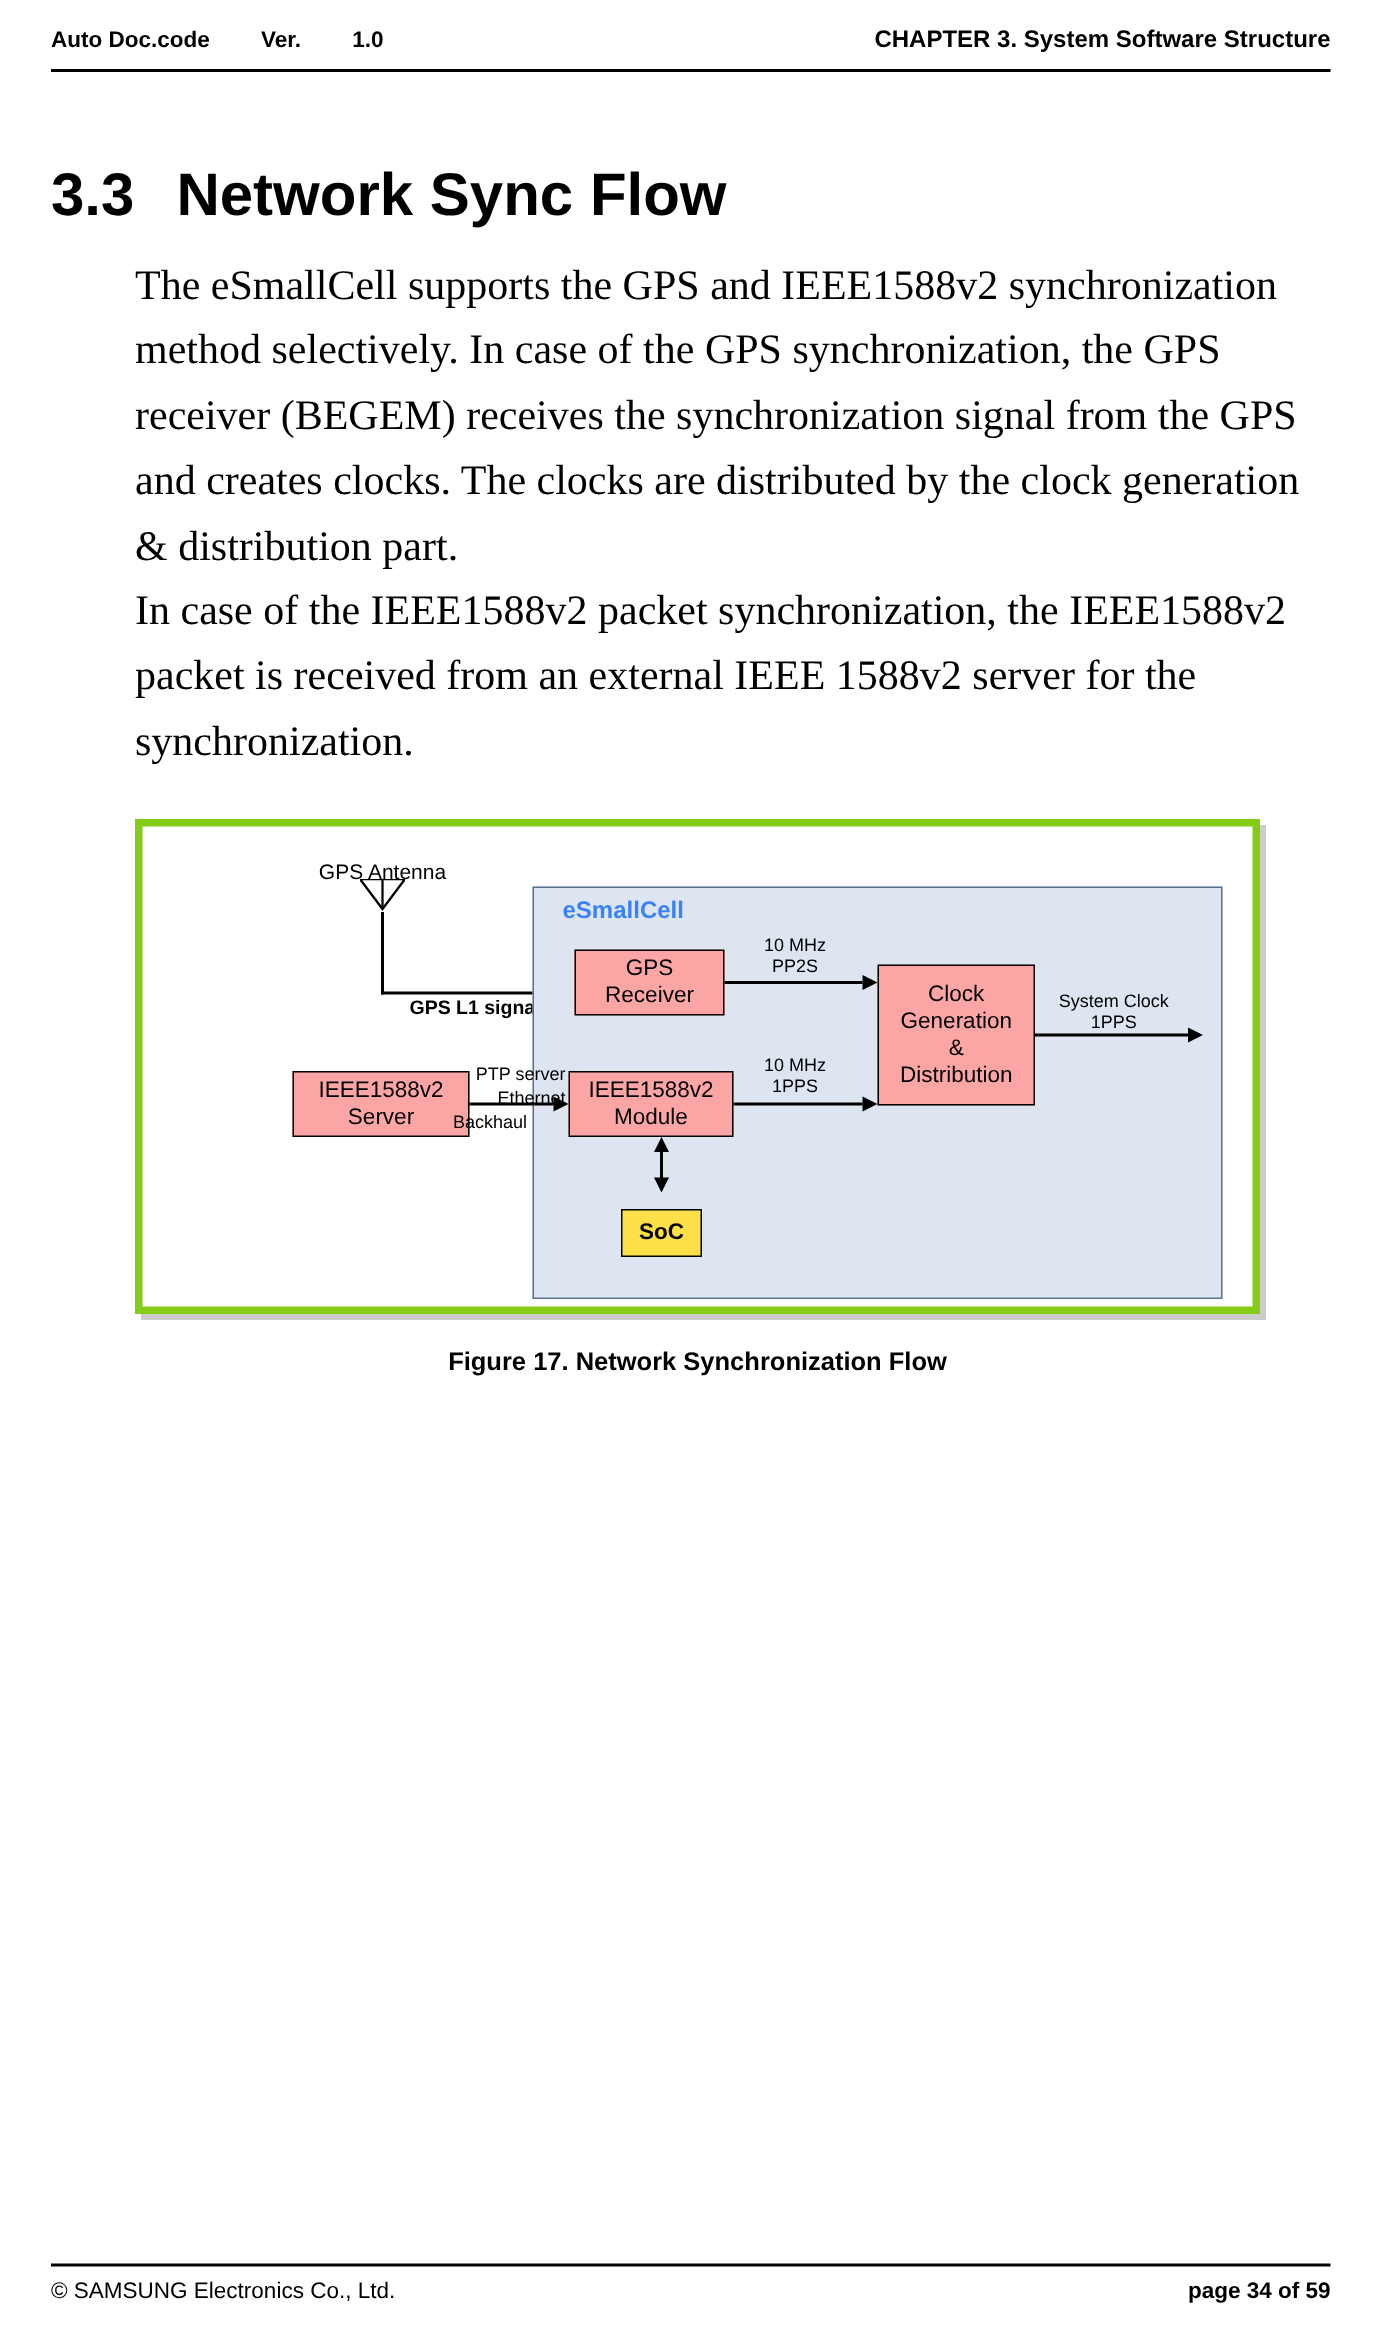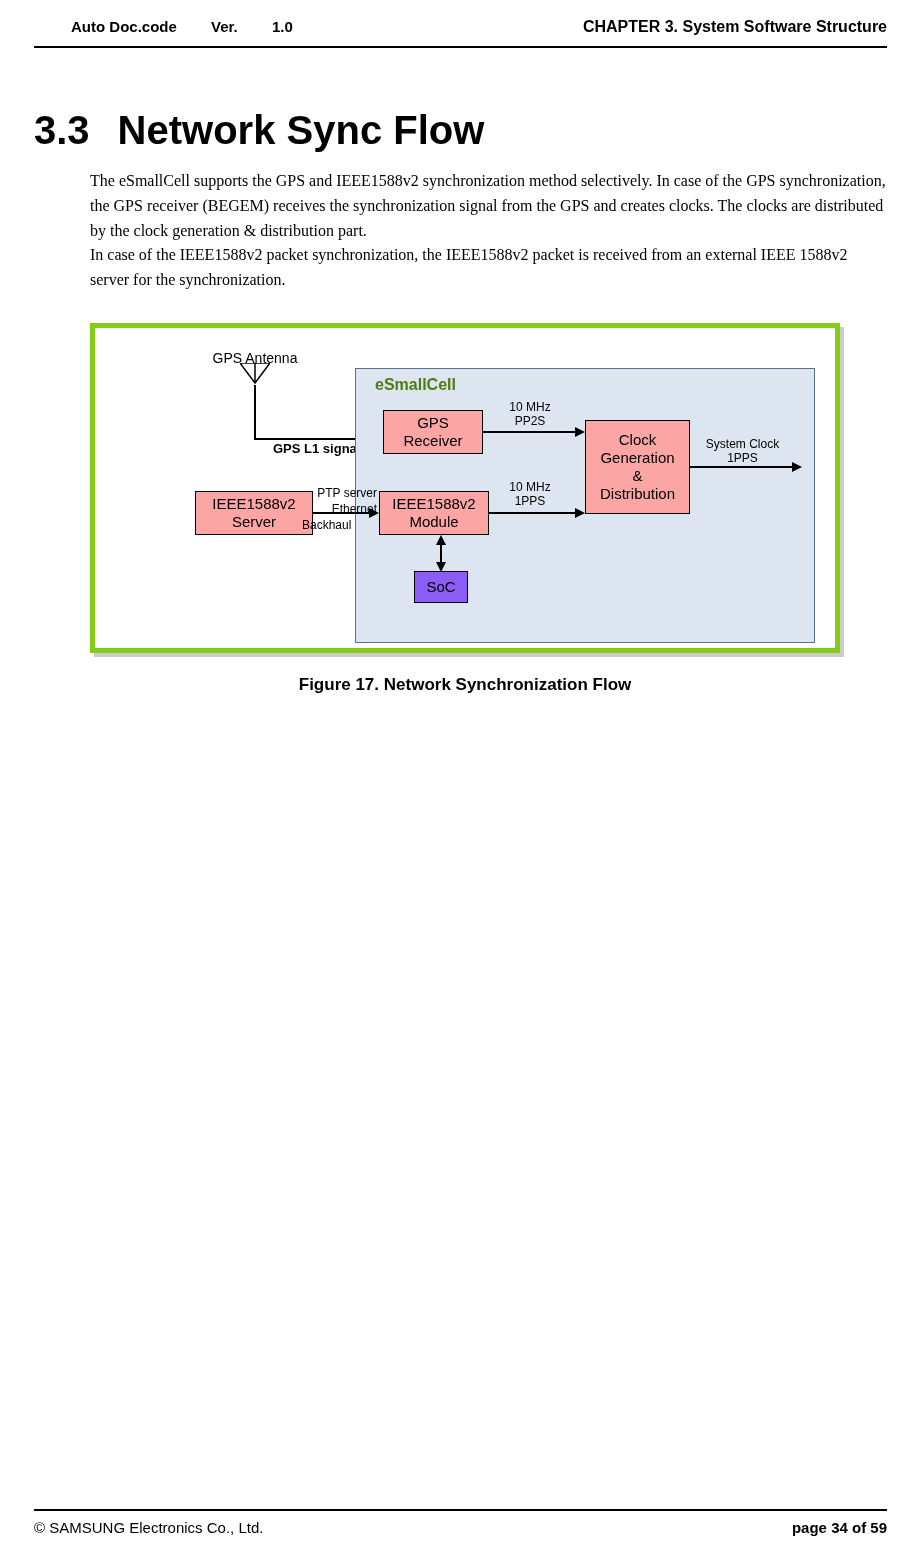--- a/index.html
+++ b/index.html
@@ -10,40 +10,40 @@
       background: white;
       position: relative;
       color: #000;
     }
     .header-row {
       display: flex;
       padding: 18px 34px 0 34px;
       font-size: 15px;
       font-weight: bold;
     }
-    .header-left { flex: 1; margin-left: 37px; }
+    .header-left { flex: 1; }
     .header-left span { margin-right: 30px; }
     .header-right {
       font-weight: bold;
       font-size: 16px;
     }
     .header-rule {
       border: none;
       border-top: 2px solid #000;
       margin: 10px 34px 0 34px;
     }
     .section-title {
       font-size: 40px;
       font-weight: bold;
       margin: 60px 0 16px 34px;
     }
     .section-num { margin-right: 28px; }
     .body-text {
       font-family: "Times New Roman", Times, serif;
-      font-size: 16px;
+      font-size: 28px;
       margin: 0 34px 0 90px;
       line-height: 1.55;
     }
     .diagram-wrap {
       margin: 30px 34px 0 90px;
       width: 750px;
     }
     .diagram {
       position: relative;
       width: 750px;
@@ -74,21 +74,21 @@
       left: 260px; top: 40px;
       width: 460px; height: 275px;
       background: #dde5f0;
       border: 1px solid #5a7090;
     }
     .inner-title {
       position: absolute;
       left: 280px; top: 48px;
       font-size: 16px;
       font-weight: bold;
-      color: #4d7c0f;
+      color: #3b82f6;
     }
     .node {
       position: absolute;
       background: #fca5a5;
       border: 1px solid #000;
       display: flex;
       align-items: center;
       justify-content: center;
       text-align: center;
       font-size: 15px;
@@ -207,21 +207,21 @@
 
       <div class="node" style="left:490px; top:92px; width:105px; height:94px;">
         <div>
           <div>Clock</div>
           <div>Generation</div>
           <div>&amp;</div>
           <div>Distribution</div>
         </div>
       </div>
 
-      <div class="node" style="left:319px; top:243px; width:54px; height:32px; background:#8b5cf6;">SoC</div>
+      <div class="node" style="left:319px; top:255px; width:54px; height:32px; background:#fde047;font-weight:bold;">SoC</div>
 
       <div class="arrow-line" style="left:218px; top:184px; width:56px; height:2px;"></div>
       <div class="arrow-head-r" style="left:274px; top:180px;"></div>
       <div class="lbl" style="left:216px; top:158px; font-size:12px; text-align:right; width:66px;">PTP server</div>
       <div class="lbl" style="left:216px; top:174px; font-size:12px; text-align:right; width:66px;">Ethernet</div>
       <div class="lbl" style="left:207px; top:190px; font-size:12px; text-align:left; width:66px;">Backhaul</div>
 
       <div class="arrow-line" style="left:388px; top:103px; width:92px; height:2px;"></div>
       <div class="arrow-head-r" style="left:480px; top:99px;"></div>
       <div class="lbl" style="left:400px; top:72px; font-size:12px; width:70px;">10 MHz</div>

